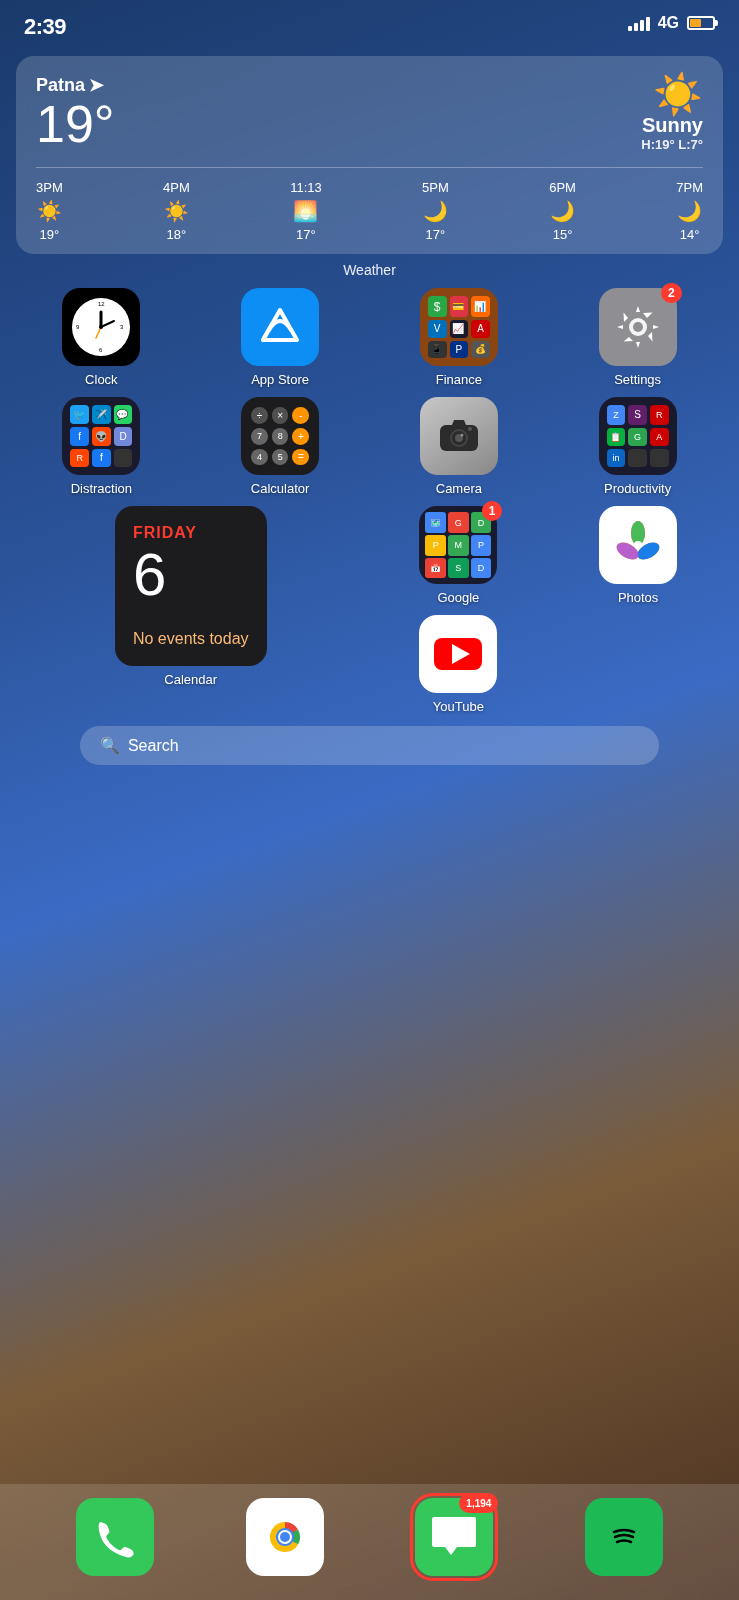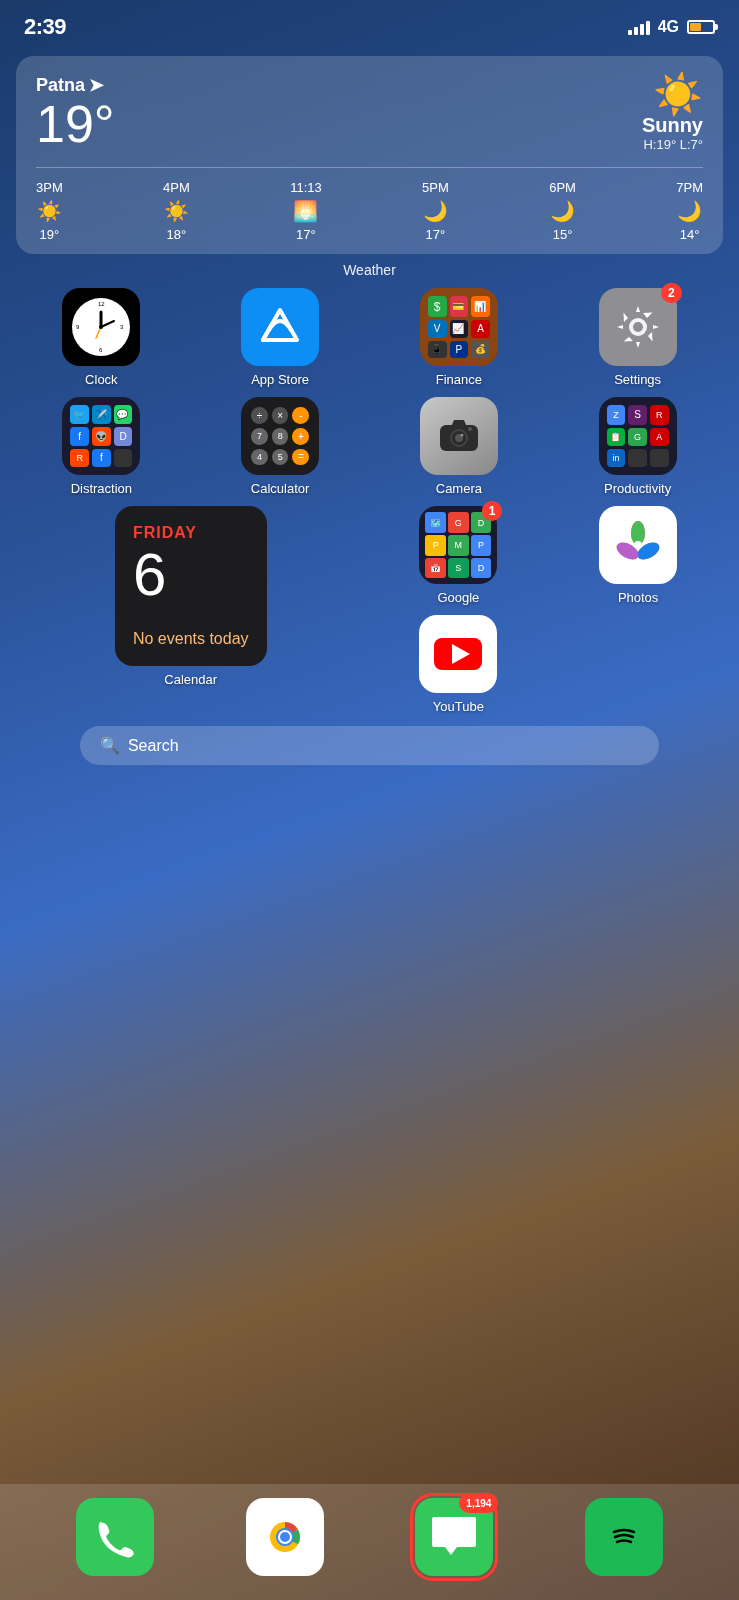--- a/index.html
+++ b/index.html
@@ -9,21 +9,21 @@
       overflow: hidden;
       font-family: -apple-system, 'SF Pro Display', 'Helvetica Neue', sans-serif;
       background: linear-gradient(160deg, #1a3a6b 0%, #2a5298 30%, #3a6bc4 50%, #7a5c3a 75%, #4a3020 100%);
       position: relative;
     }
 
     
     .status-bar {
       display: flex;
       justify-content: space-between;
-      align-items: center;
+      align-items: flex-start;
       padding: 14px 24px 6px;
       color: white;
     }
     .status-time {
       font-size: 22px;
       font-weight: 700;
       letter-spacing: -0.5px;
     }
     .status-right {
       display: flex;
@@ -108,20 +108,21 @@
       font-size: 40px;
       line-height: 1;
     }
     .weather-desc {
       font-size: 20px;
       font-weight: 700;
     }
     .weather-hilo {
       font-size: 13px;
       opacity: 0.9;
+      font-weight: bold;
     }
     .weather-hourly {
       display: flex;
       justify-content: space-between;
       margin-top: 14px;
       padding-top: 12px;
       border-top: 1px solid rgba(255,255,255,0.3);
     }
     .weather-hour {
       display: flex;

